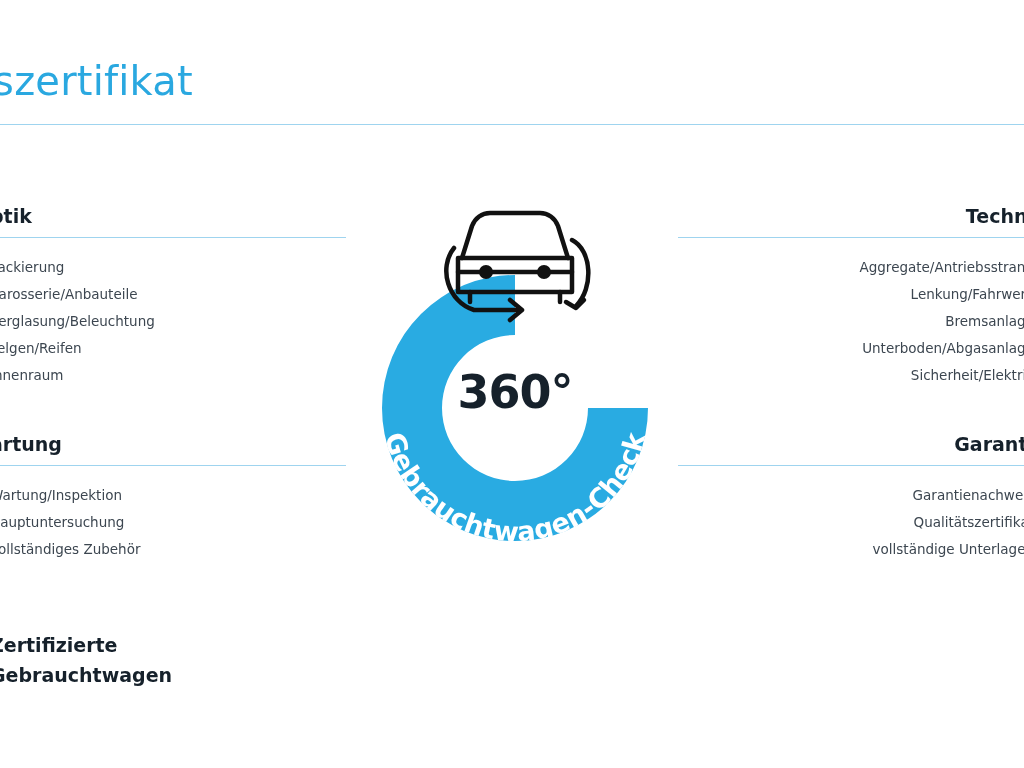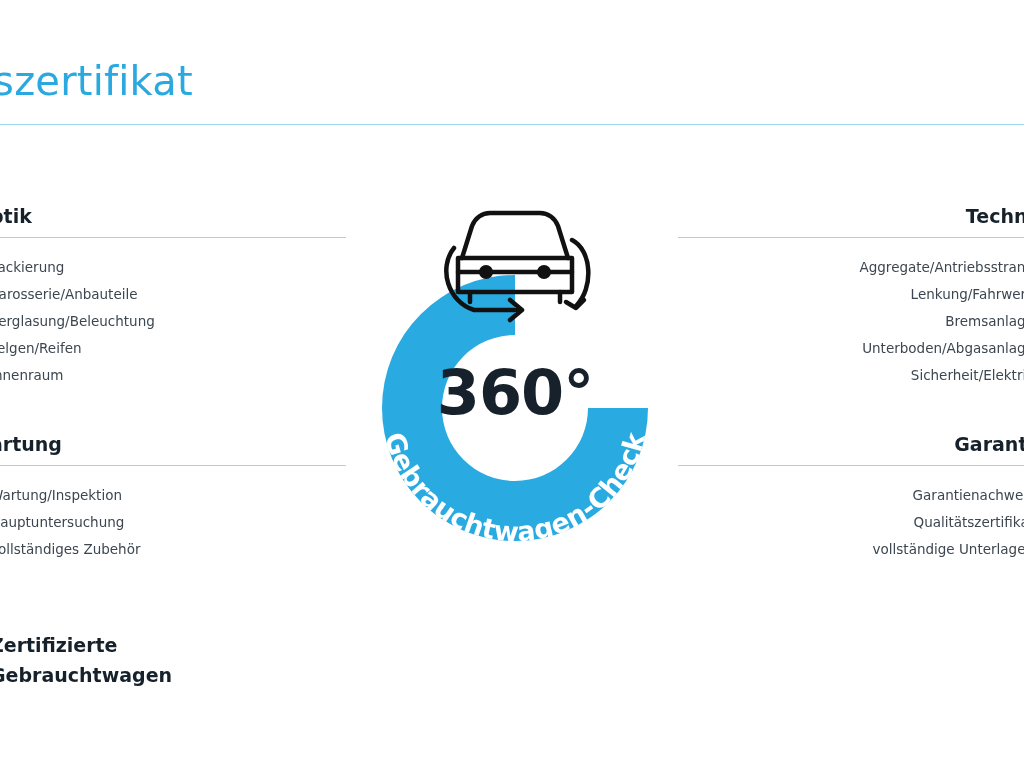--- a/index.html
+++ b/index.html
@@ -106,21 +106,21 @@
     left: 0;
     top: 0;
     width: 350px;
     height: 400px;
     display: flex;
     align-items: center;
     justify-content: center;
     pointer-events: none;
   }
   .badge-360 span {
-    font-size: 62px;
+    font-size: 46px;
     font-weight: 700;
     color: #16212b;
     margin-top: 24px;
     letter-spacing: -1px;
   }
 </style>
 </head>
 <body>
 
 <div class="page">

